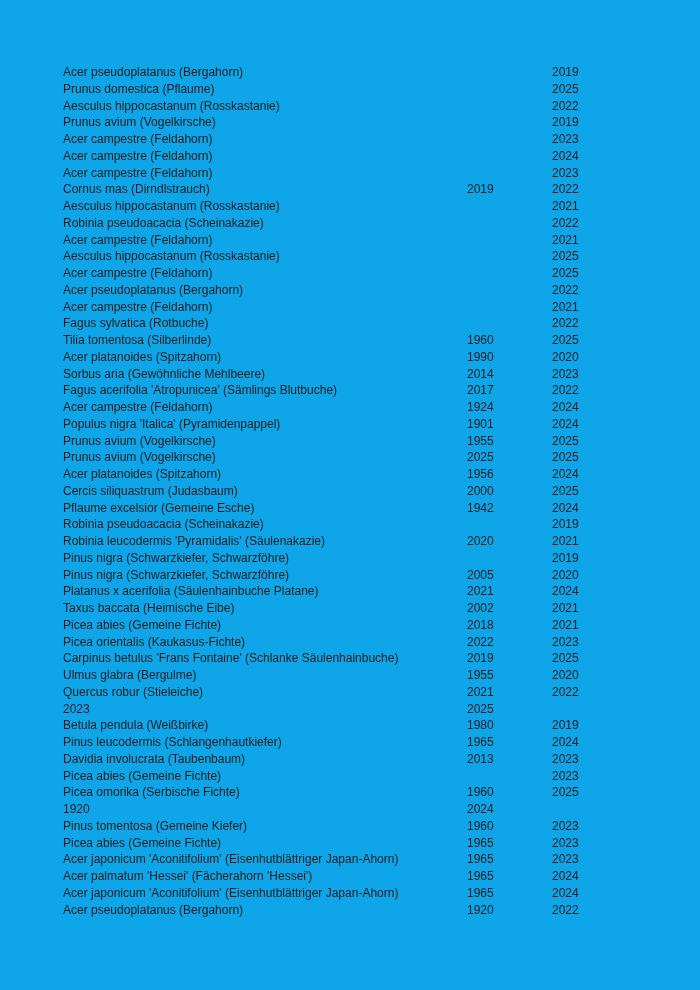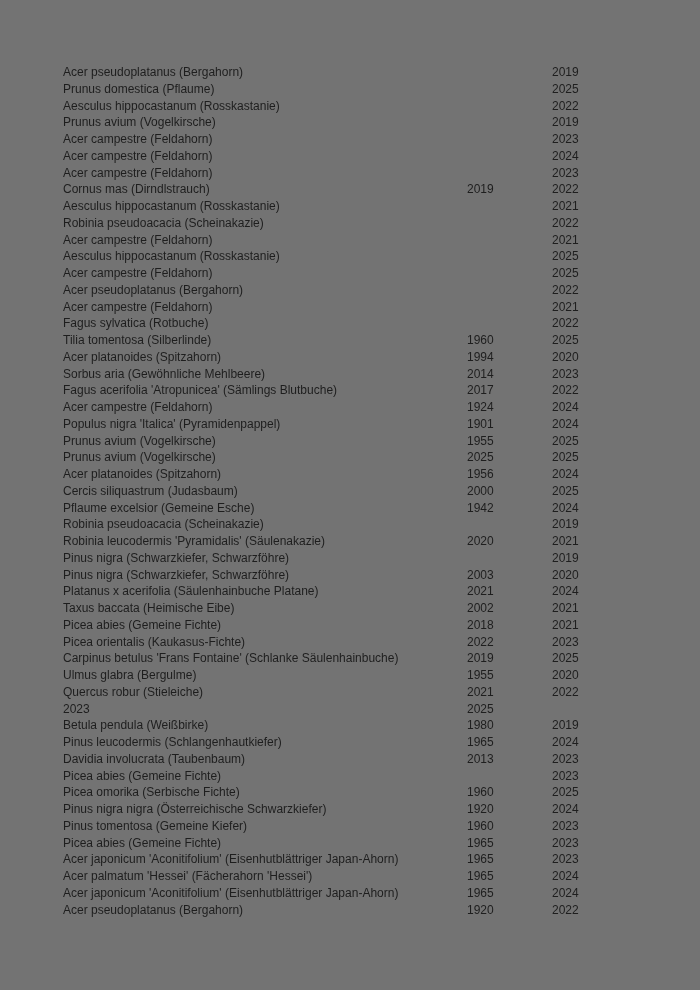--- a/index.html
+++ b/index.html
@@ -6,21 +6,21 @@
   html, body {
     width: 700px;
     height: 990px;
     background: #ffffff;
     font-family: "Liberation Sans", "DejaVu Sans", sans-serif;
   }
   .page {
     position: relative;
     width: 700px;
     height: 990px;
-    background: #737373;
+    background: #0ea5e9;
     overflow: hidden;
   }
   .tree-table {
     position: absolute;
     left: 63px;
     top: 64px;
     right: 40px;
   }
   .row {
     display: grid;
@@ -122,21 +122,21 @@
         <span class="cell year1"></span>
         <span class="cell year2">2022</span>
       </div>
       <div class="row">
         <span class="cell name">Tilia tomentosa (Silberlinde)</span>
         <span class="cell year1">1960</span>
         <span class="cell year2">2025</span>
       </div>
       <div class="row">
         <span class="cell name">Acer platanoides (Spitzahorn)</span>
-        <span class="cell year1">1994</span>
+        <span class="cell year1">1990</span>
         <span class="cell year2">2020</span>
       </div>
       <div class="row">
         <span class="cell name">Sorbus aria (Gewöhnliche Mehlbeere)</span>
         <span class="cell year1">2014</span>
         <span class="cell year2">2023</span>
       </div>
       <div class="row">
         <span class="cell name">Fagus acerifolia 'Atropunicea' (Sämlings Blutbuche)</span>
         <span class="cell year1">2017</span>
@@ -187,21 +187,21 @@
         <span class="cell year1">2020</span>
         <span class="cell year2">2021</span>
       </div>
       <div class="row">
         <span class="cell name">Pinus nigra (Schwarzkiefer, Schwarzföhre)</span>
         <span class="cell year1"></span>
         <span class="cell year2">2019</span>
       </div>
       <div class="row">
         <span class="cell name">Pinus nigra (Schwarzkiefer, Schwarzföhre)</span>
-        <span class="cell year1">2003</span>
+        <span class="cell year1">2005</span>
         <span class="cell year2">2020</span>
       </div>
       <div class="row">
         <span class="cell name">Platanus x acerifolia (Säulenhainbuche Platane)</span>
         <span class="cell year1">2021</span>
         <span class="cell year2">2024</span>
       </div>
       <div class="row">
         <span class="cell name">Taxus baccata (Heimische Eibe)</span>
         <span class="cell year1">2002</span>
@@ -255,21 +255,20 @@
         <span class="cell name">Picea abies (Gemeine Fichte)</span>
         <span class="cell year1"></span>
         <span class="cell year2">2023</span>
       </div>
       <div class="row">
         <span class="cell name">Picea omorika (Serbische Fichte)</span>
         <span class="cell year1">1960</span>
         <span class="cell year2">2025</span>
       </div>
       <div class="row">
-        <span class="cell name">Pinus nigra nigra (Österreichische Schwarzkiefer)</span>
         <span class="cell year1">1920</span>
         <span class="cell year2">2024</span>
       </div>
       <div class="row">
         <span class="cell name">Pinus tomentosa (Gemeine Kiefer)</span>
         <span class="cell year1">1960</span>
         <span class="cell year2">2023</span>
       </div>
       <div class="row">
         <span class="cell name">Picea abies (Gemeine Fichte)</span>

